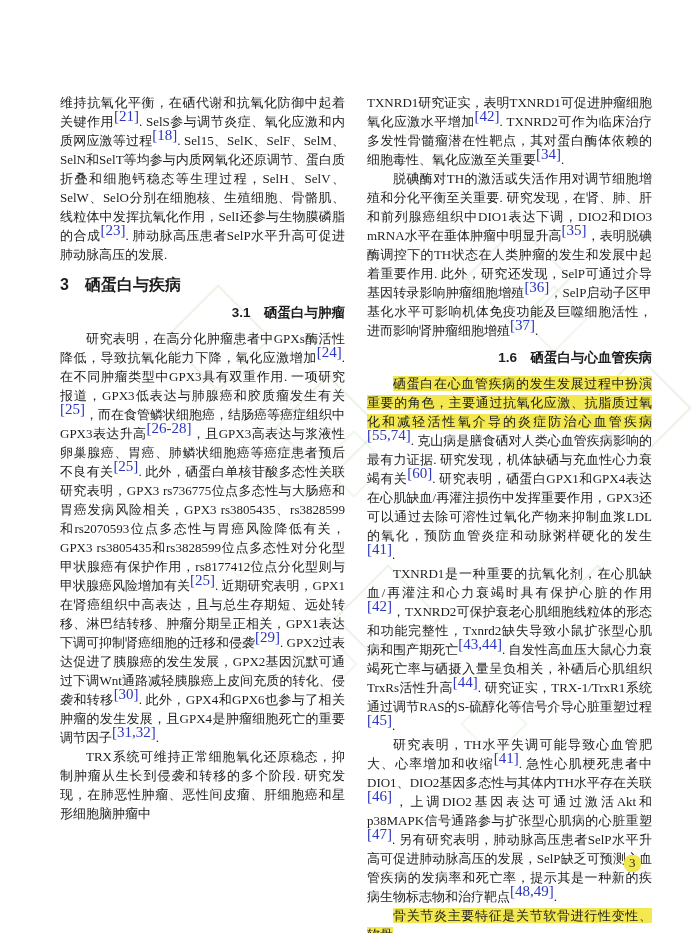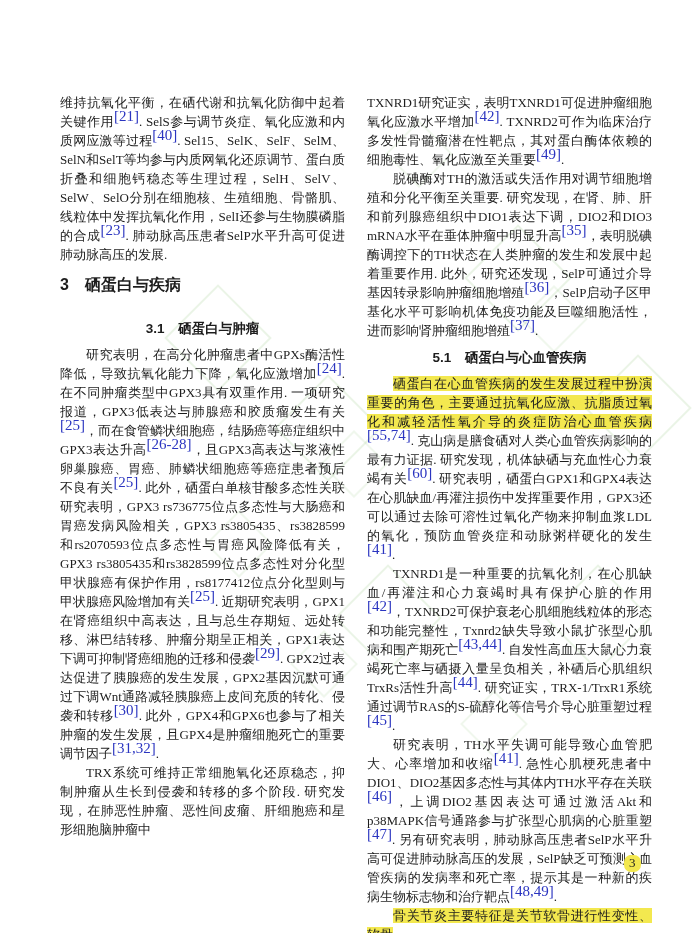--- a/index.html
+++ b/index.html
@@ -24,25 +24,25 @@
   
   .content {
     position:absolute; top:93px; left:60px; width:592px; z-index:1;
     display:flex; gap:22px;
   }
   .col { width:285px; font-size:13px; line-height:19px; text-align:justify; }
   .col p { margin:0; }
   .para.indent { text-indent:2em; }
   .h1 {
     font-family:"Liberation Sans","DejaVu Sans",sans-serif; font-weight:bold;
-    font-size:16px; line-height:20px; margin:11px 0 25px !important; text-align:left;
+    font-size:16px; line-height:20px; margin:11px 0 9px !important; text-align:left;
   }
   .h2 {
     font-family:"Liberation Sans","DejaVu Sans",sans-serif; font-weight:bold;
-    font-size:13.5px; line-height:18px; margin:9px 0 7px !important; text-align:center;
+    font-size:13.5px; line-height:18px; margin:9px 0 7px !important; text-align:right;
   }
   .ref { color:var(--ref,#2b35c0); font-size:15px; line-height:0; position:relative; top:-5px; }
   .hl { background:var(--hl,#f3e84f); }
   .it { }
   
   .page-number {
     position:absolute; left:624px; top:855px; z-index:1;
     font-size:13px; background:var(--hl,#f3e84f); padding:0 5px 1px 5px; border-radius:7px;
   }
 </style>
@@ -62,30 +62,30 @@
     <div class="wm small" style="left:300px; top:640px;"></div>
     <div class="wm" style="left:560px; top:580px;"></div>
     <div class="wm small" style="left:215px; top:520px;"></div>
     <div class="wm small" style="left:470px; top:700px;"></div>
     <div class="wm" style="left:180px; top:300px;"></div>
   </div>
 
 
   <div class="content">
     <div class="col">
-        <p class="para"><span>维持抗氧化平衡，在硒代谢和抗氧化防御中起着关键作用</span><span class="ref">[21]</span><span>. SelS参与调节炎症、氧化应激和内质网应激等过程</span><span class="ref">[40]</span><span>. Sel15、SelK、SelF、SelM、SelN和SelT等均参与内质网氧化还原调节、蛋白质折叠和细胞钙稳态等生理过程，SelH、SelV、SelW、SelO分别在细胞核、生殖细胞、骨骼肌、线粒体中发挥抗氧化作用，SelI还参与生物膜磷脂的合成</span><span class="ref">[23]</span><span>. 肺动脉高压患者SelP水平升高可促进肺动脉高压的发展.</span></p>
+        <p class="para"><span>维持抗氧化平衡，在硒代谢和抗氧化防御中起着关键作用</span><span class="ref">[21]</span><span>. SelS参与调节炎症、氧化应激和内质网应激等过程</span><span class="ref">[18]</span><span>. Sel15、SelK、SelF、SelM、SelN和SelT等均参与内质网氧化还原调节、蛋白质折叠和细胞钙稳态等生理过程，SelH、SelV、SelW、SelO分别在细胞核、生殖细胞、骨骼肌、线粒体中发挥抗氧化作用，SelI还参与生物膜磷脂的合成</span><span class="ref">[23]</span><span>. 肺动脉高压患者SelP水平升高可促进肺动脉高压的发展.</span></p>
         <p class="h1"><span>3　硒蛋白与疾病</span></p>
         <p class="h2"><span>3.1　硒蛋白与肿瘤</span></p>
         <p class="para indent"><span>研究表明，在高分化肿瘤患者中GPXs酶活性降低，导致抗氧化能力下降，氧化应激增加</span><span class="ref">[24]</span><span>. 在不同肿瘤类型中GPX3具有双重作用. 一项研究报道，</span><span class="it">GPX3</span><span>低表达与肺腺癌和胶质瘤发生有关</span><span class="ref">[25]</span><span>，而在食管鳞状细胞癌，结肠癌等癌症组织中</span><span class="it">GPX3</span><span>表达升高</span><span class="ref">[26-28]</span><span>，且</span><span class="it">GPX3</span><span>高表达与浆液性卵巢腺癌、胃癌、肺鳞状细胞癌等癌症患者预后不良有关</span><span class="ref">[25]</span><span>. 此外，硒蛋白单核苷酸多态性关联研究表明，</span><span class="it">GPX3</span><span> rs736775位点多态性与大肠癌和胃癌发病风险相关，</span><span class="it">GPX3</span><span> rs3805435、rs3828599和rs2070593位点多态性与胃癌风险降低有关，</span><span class="it">GPX3</span><span> rs3805435和rs3828599位点多态性对分化型甲状腺癌有保护作用，rs8177412位点分化型则与甲状腺癌风险增加有关</span><span class="ref">[25]</span><span>. 近期研究表明，</span><span class="it">GPX1</span><span>在肾癌组织中高表达，且与总生存期短、远处转移、淋巴结转移、肿瘤分期呈正相关，</span><span class="it">GPX1</span><span>表达下调可抑制肾癌细胞的迁移和侵袭</span><span class="ref">[29]</span><span>. </span><span class="it">GPX2</span><span>过表达促进了胰腺癌的发生发展，</span><span class="it">GPX2</span><span>基因沉默可通过下调Wnt通路减轻胰腺癌上皮间充质的转化、侵袭和转移</span><span class="ref">[30]</span><span>. 此外，</span><span class="it">GPX4</span><span>和</span><span class="it">GPX6</span><span>也参与了相关肿瘤的发生发展，且</span><span class="it">GPX4</span><span>是肿瘤细胞死亡的重要调节因子</span><span class="ref">[31,32]</span><span>.</span></p>
         <p class="para indent"><span>TRX系统可维持正常细胞氧化还原稳态，抑制肿瘤从生长到侵袭和转移的多个阶段. 研究发现，在肺恶性肿瘤、恶性间皮瘤、肝细胞癌和星形细胞脑肿瘤中</span></p>
       </div>
     <div class="col">
-        <p class="para"><span class="it">TXNRD1</span><span>研究证实，表明</span><span class="it">TXNRD1</span><span>可促进肿瘤细胞氧化应激水平增加</span><span class="ref">[42]</span><span>. </span><span class="it">TXNRD2</span><span>可作为临床治疗多发性骨髓瘤潜在性靶点，其对蛋白酶体依赖的细胞毒性、氧化应激至关重要</span><span class="ref">[49]</span><span>.</span></p>
+        <p class="para"><span class="it">TXNRD1</span><span>研究证实，表明</span><span class="it">TXNRD1</span><span>可促进肿瘤细胞氧化应激水平增加</span><span class="ref">[42]</span><span>. </span><span class="it">TXNRD2</span><span>可作为临床治疗多发性骨髓瘤潜在性靶点，其对蛋白酶体依赖的细胞毒性、氧化应激至关重要</span><span class="ref">[34]</span><span>.</span></p>
         <p class="para indent"><span>脱碘酶对TH的激活或失活作用对调节细胞增殖和分化平衡至关重要. 研究发现，在肾、肺、肝和前列腺癌组织中</span><span class="it">DIO1</span><span>表达下调，</span><span class="it">DIO2</span><span>和</span><span class="it">DIO3</span><span> mRNA水平在垂体肿瘤中明显升高</span><span class="ref">[35]</span><span>，表明脱碘酶调控下的TH状态在人类肿瘤的发生和发展中起着重要作用. 此外，研究还发现，</span><span class="it">SelP</span><span>可通过介导基因转录影响肿瘤细胞增殖</span><span class="ref">[36]</span><span>，</span><span class="it">SelP</span><span>启动子区甲基化水平可影响机体免疫功能及巨噬细胞活性，进而影响肾肿瘤细胞增殖</span><span class="ref">[37]</span><span>.</span></p>
-        <p class="h2"><span>5.1　硒蛋白与心血管疾病</span></p>
+        <p class="h2"><span>1.6　硒蛋白与心血管疾病</span></p>
         <p class="para indent"><span class="hl">硒蛋白在心血管疾病的发生发展过程中扮演重要的角色，主要通过抗氧化应激、抗脂质过氧化和减轻活性氧介导的炎症防治心血管疾病</span><span class="ref">[55,74]</span><span>. 克山病是膳食硒对人类心血管疾病影响的最有力证据. 研究发现，机体缺硒与充血性心力衰竭有关</span><span class="ref">[60]</span><span>. 研究表明，硒蛋白GPX1和GPX4表达在心肌缺血/再灌注损伤中发挥重要作用，GPX3还可以通过去除可溶性过氧化产物来抑制血浆LDL的氧化，预防血管炎症和动脉粥样硬化的发生</span><span class="ref">[41]</span><span>.</span></p>
         <p class="para indent"><span>TXNRD1是一种重要的抗氧化剂，在心肌缺血/再灌注和心力衰竭时具有保护心脏的作用</span><span class="ref">[42]</span><span>，TXNRD2可保护衰老心肌细胞线粒体的形态和功能完整性，</span><span class="it">Txnrd2</span><span>缺失导致小鼠扩张型心肌病和围产期死亡</span><span class="ref">[43,44]</span><span>. 自发性高血压大鼠心力衰竭死亡率与硒摄入量呈负相关，补硒后心肌组织TrxRs活性升高</span><span class="ref">[44]</span><span>. 研究证实，TRX-1/TrxR1系统通过调节RAS的S-硫醇化等信号介导心脏重塑过程</span><span class="ref">[45]</span><span>.</span></p>
         <p class="para indent"><span>研究表明，TH水平失调可能导致心血管肥大、心率增加和收缩</span><span class="ref">[41]</span><span>. 急性心肌梗死患者中</span><span class="it">DIO1</span><span>、</span><span class="it">DIO2</span><span>基因多态性与其体内TH水平存在关联</span><span class="ref">[46]</span><span>，上调</span><span class="it">DIO2</span><span>基因表达可通过激活Akt和p38MAPK信号通路参与扩张型心肌病的心脏重塑</span><span class="ref">[47]</span><span>. 另有研究表明，肺动脉高压患者SelP水平升高可促进肺动脉高压的发展，SelP缺乏可预测心血管疾病的发病率和死亡率，提示其是一种新的疾病生物标志物和治疗靶点</span><span class="ref">[48,49]</span><span>.</span></p>
         <p class="para indent"><span class="hl">骨关节炎主要特征是关节软骨进行性变性、软骨</span></p>
       </div>
   </div>
 
   <span class="page-number">3</span>
 
 </div>

